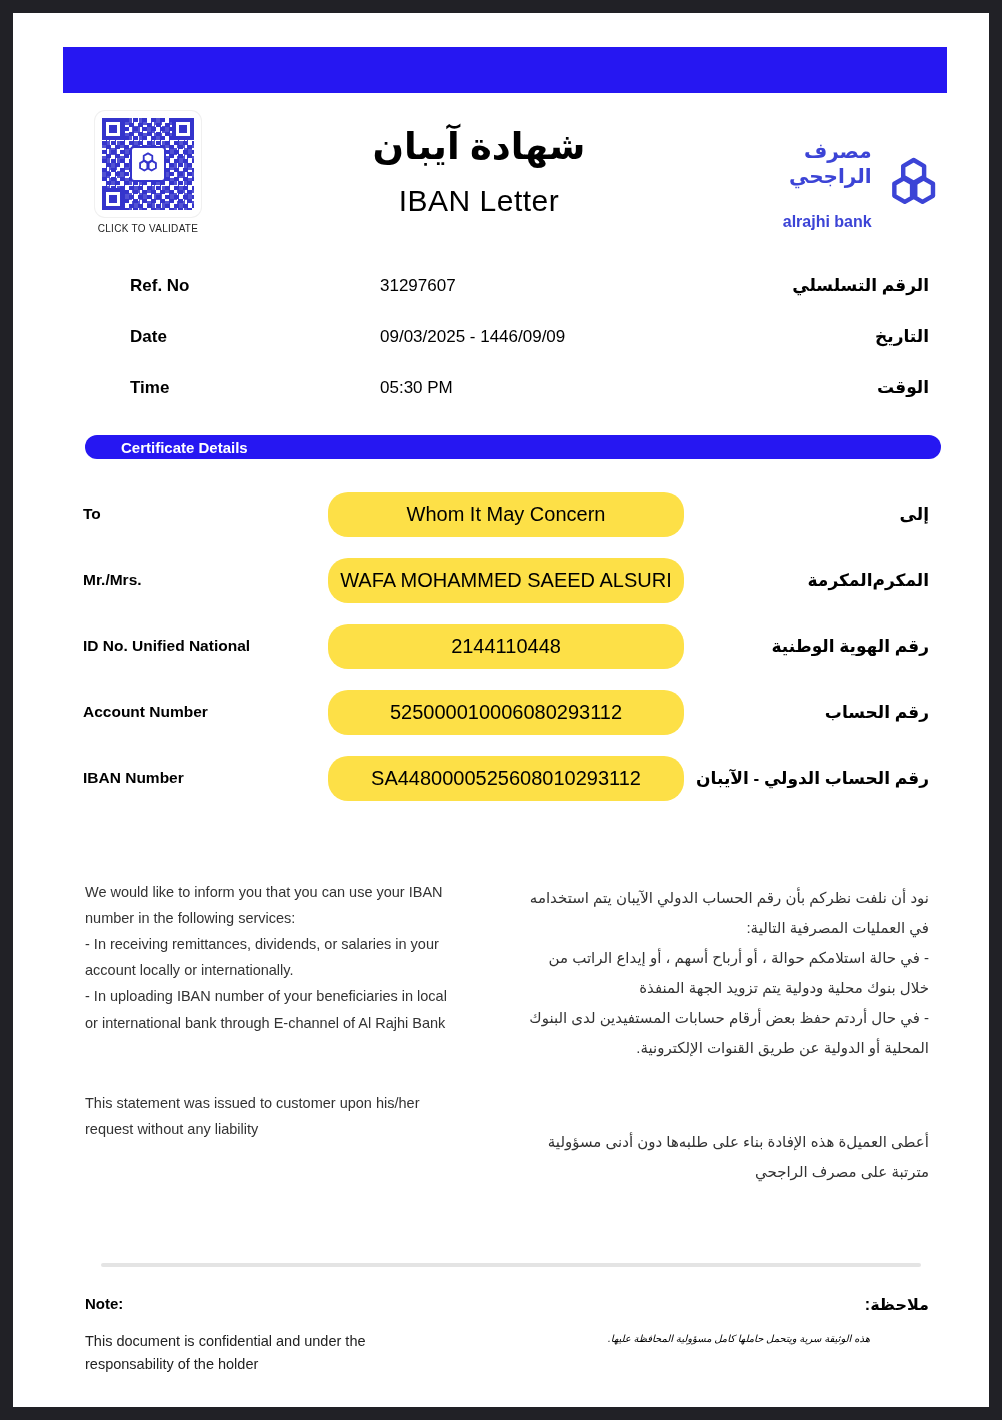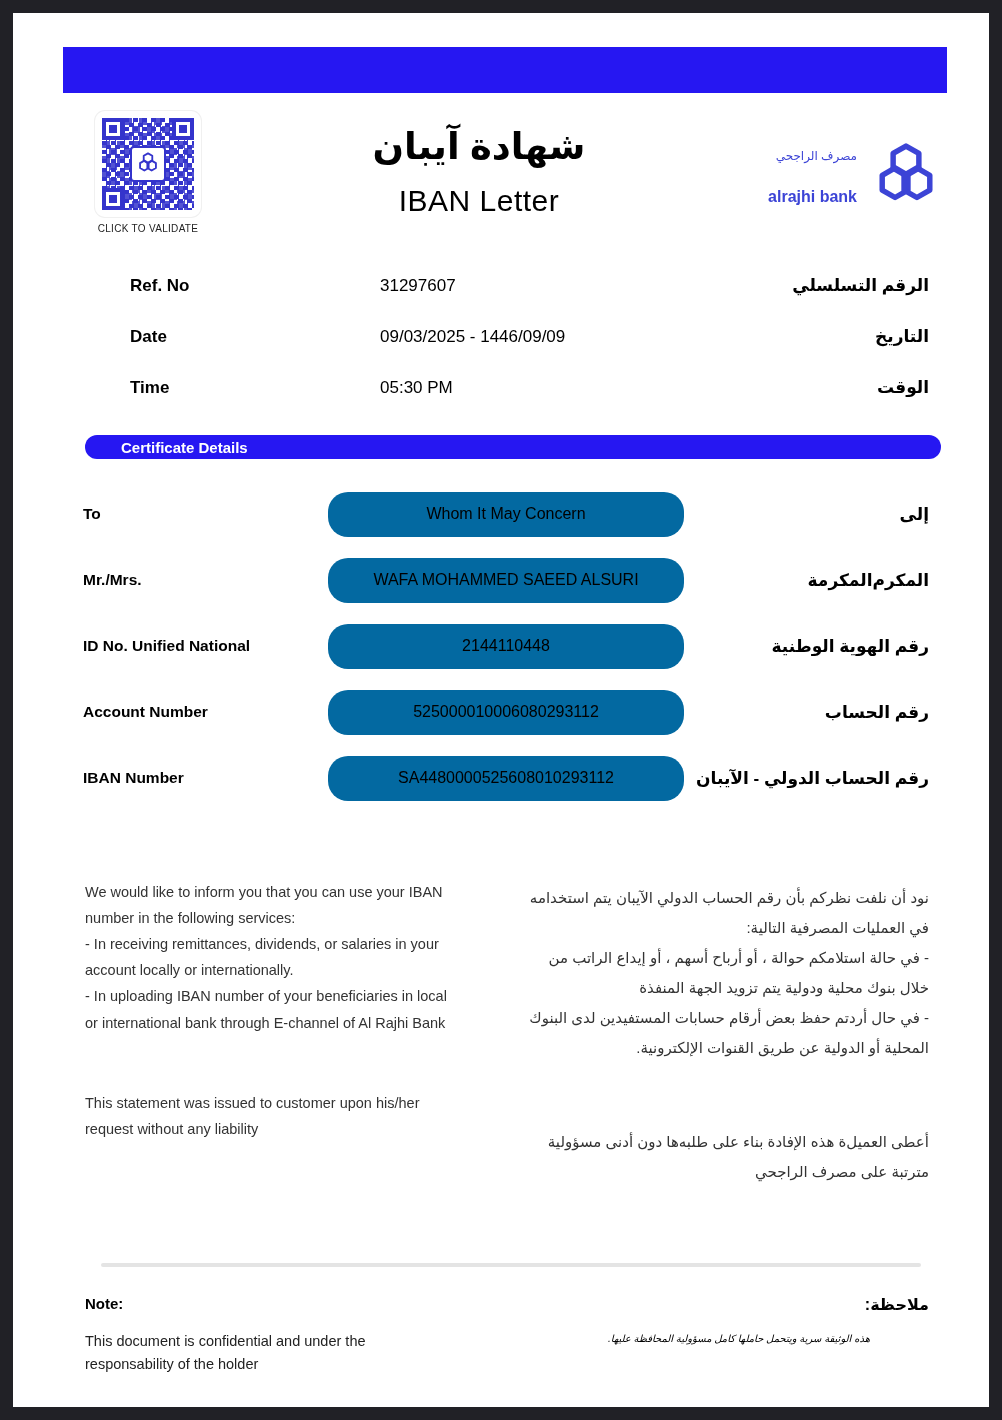--- a/index.html
+++ b/index.html
@@ -31,42 +31,42 @@
     background:#fff; border:2px solid #3434cc; border-radius:4px; display:flex; align-items:center; justify-content:center; color:#3434cc; }
   .qr-logo svg { width:26px; height:26px; }
   .qr-caption { font-size:10px; letter-spacing:.3px; margin-top:6px; color:#222; }
 
   .titles { flex:1; text-align:center; padding-top:14px; }
   .title-ar { font-size:37px; font-weight:700; direction:rtl; }
   .title-en { font-size:30px; font-weight:500; margin-top:16px; letter-spacing:.5px; }
 
   .logo-block { width:200px; display:flex; align-items:center; justify-content:flex-end; gap:10px; padding-top:28px; color:var(--logoblue); }
   .wordmark { text-align:right; line-height:1.25; }
-  .wordmark .ar { font-size:12px; font-weight:400; direction:rtl; }
+  .wordmark .ar { font-size:20px; font-weight:700; direction:rtl; }
   .wordmark .en { font-size:16px; font-weight:700;margin-top:23px; }
   .logo-block svg.arb { width:78px; height:78px; }
 
   
   .meta { margin:26px 60px 0 70px; }
   .row3 { display:flex; align-items:center; }
   .meta .row3 { height:51px;margin-left:47px; }
   .c-left  { width:250px; font-weight:700; font-size:17px; }
   .c-mid   { flex:1; text-align:left; font-size:17px; }
   .c-right { width:250px; text-align:right; font-weight:700; font-size:17px; direction:rtl; }
 
   
   .section-pill { margin:22px 48px 0 72px; height:24px; background:var(--blue); border-radius:16px;
     color:#fff; font-weight:700; font-size:15px; display:flex; align-items:center; padding-left:36px; }
 
   
   .cert { margin:22px 60px 0 70px; }
   .cert .row3 { height:66px; }
   .cert .c-left { font-size:15.5px; }
-  .pill { margin:16px auto; width:356px; height:45px; background:#0369a1; border-radius:20px;
-    display:flex; align-items:center; justify-content:center; font-size:16px; }
+  .pill { margin:16px auto; width:356px; height:45px; background:#fde047; border-radius:20px;
+    display:flex; align-items:center; justify-content:center; font-size:20px; }
 
   
   .paras { display:flex; justify-content:space-between; margin:42px 60px 0 72px; }
   .p-en { width:375px; font-size:14.5px; line-height:1.8; color:#333; white-space:pre-line; }
   .p-ar { width:410px; font-size:15px; line-height:2.0; color:#333; direction:rtl; text-align:right; white-space:pre-line; }
   .p-en .second { margin-top:28px; }
   .p-ar .second { margin-top:34px; }
 
   
   .divider { margin:46px 68px 0 88px; height:4px; background:#e4e4e4; border-radius:2px; }

